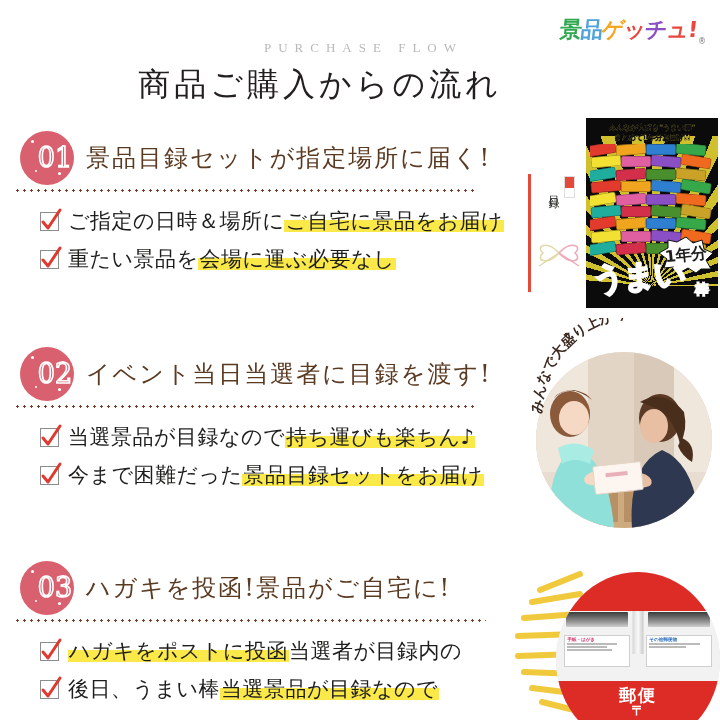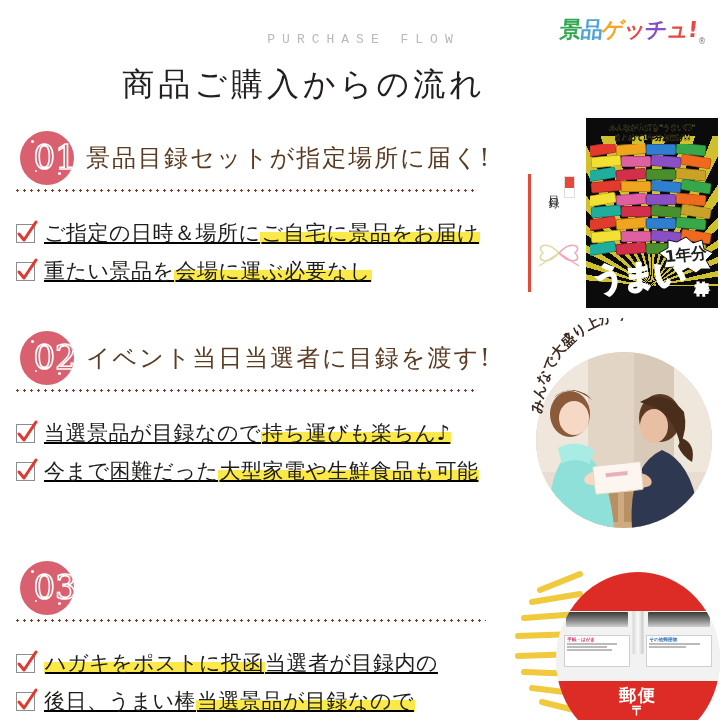--- a/index.html
+++ b/index.html
@@ -48,49 +48,49 @@
   .logo-reg {
     font-size: 8px;
     color: #777;
     margin-left: 1px;
     align-self: flex-end;
     padding-bottom: 4px;
   }
 
   .eyebrow {
     position: absolute;
-    top: 32px;
+    top: 40px;
     left: 0;
     width: 720px;
     text-align: center;
-    font-family: Liberation Mono, monospace;
+    font-family: Liberation Serif, serif;
     font-size: 13px;
     letter-spacing: 7px;
     color: #b9b9b9;
     text-indent: 7px;
   }
 
   .page-title {
     position: absolute;
     top: 63px;
-    left: 0;
+    left: 16px;
     width: 604px;
     text-align: center;
     font-family: "DejaVu Serif", serif;
     font-size: 32px;
     letter-spacing: 4px;
     color: #231f20;
     text-indent: 4px;
     font-weight: 400;
   }
 
   
   .step { position: absolute; left: 0; width: 720px; }
   #step-1 { top: 132px; }
-  #step-2 { top: 332px; text-align: right; }
+  #step-2 { top: 348px; text-align: right; }
   #step-3 { top: 562px; text-align: right; }
 
   .step-head {
     position: relative;
     height: 52px;
     padding-left: 20px;
     display: flex;
     align-items: center;
   }
 
@@ -101,21 +101,21 @@
     border-radius: 50%;
     background: #d9616f;
     flex: 0 0 54px;
     display: flex;
     align-items: center;
     justify-content: center;
     overflow: hidden;
   }
   .badge-num {
     font-family: "DejaVu Serif", serif;
-    font-size: 34px;
+    font-size: 27px;
     letter-spacing: 0px;
     color: #d9616f;
     -webkit-text-stroke: 1.6px #ffffff;
     line-height: 1;
     transform: translateY(-1px);
     margin-left: 16px;
   }
   .badge::before,
   .badge::after {
     content: "";
@@ -146,21 +146,21 @@
   .divider {
     margin: 5px 0 0 14px;
     height: 3px;
     width: 462px;
     background-image: radial-gradient(circle, #7a3f2b 1.2px, transparent 1.4px);
     background-size: 7px 3px;
     background-repeat: repeat-x;
   }
   #step-3 .divider { width: 472px; }
 
-  .bullets { margin-top: 22px; padding-left: 16px; text-decoration: underline; }
+  .bullets { margin-top: 10px; padding-left: 40px; }
 
   .bullet {
     display: flex;
     align-items: center;
     height: 38px;
     white-space: nowrap;
   }
 
   .chk {
     position: relative;
@@ -530,21 +530,21 @@
         <span class="btext">当選景品が目録なので</span>
           <span class="btext hl">持ち運びも楽ちん♪</span>
       </div>
       <div class="bullet">
         <span class="chk">
           <svg width="24" height="26" viewBox="0 0 24 26">
               <path d="M4 15 L9 21 L21 3" stroke="#e03a30" stroke-width="3" fill="none" stroke-linecap="round" stroke-linejoin="round"></path>
             </svg>
         </span>
         <span class="btext">今まで困難だった</span>
-          <span class="btext hl">大型家電や生鮮食品も可能</span>
+          <span class="btext hl">景品目録セットをお届け</span>
       </div>
     </div>
   </section>
 
   <div id="art-2">
     <svg class="curved-caption" viewBox="0 0 192 110">
       <defs>
           <path id="capArc" d="M14 104 A 96 96 0 0 1 150 8" fill="none"></path>
         </defs>
       <text>
@@ -581,20 +581,21 @@
     </div>
   </div>
 
   <section class="step" id="step-3">
     <div class="step-head">
       <div class="badge">
         <span class="spark s1"></span>
           <span class="spark s2"></span>
         <span class="badge-num">03</span>
       </div>
+      <div class="step-title">ハガキを投函!景品がご自宅に!</div>
     </div>
     <div class="divider"></div>
     <div class="bullets">
       <div class="bullet">
         <span class="chk">
           <svg width="24" height="26" viewBox="0 0 24 26">
               <path d="M4 15 L9 21 L21 3" stroke="#e03a30" stroke-width="3" fill="none" stroke-linecap="round" stroke-linejoin="round"></path>
             </svg>
         </span>
         <span class="btext hl">ハガキをポストに投函</span>

